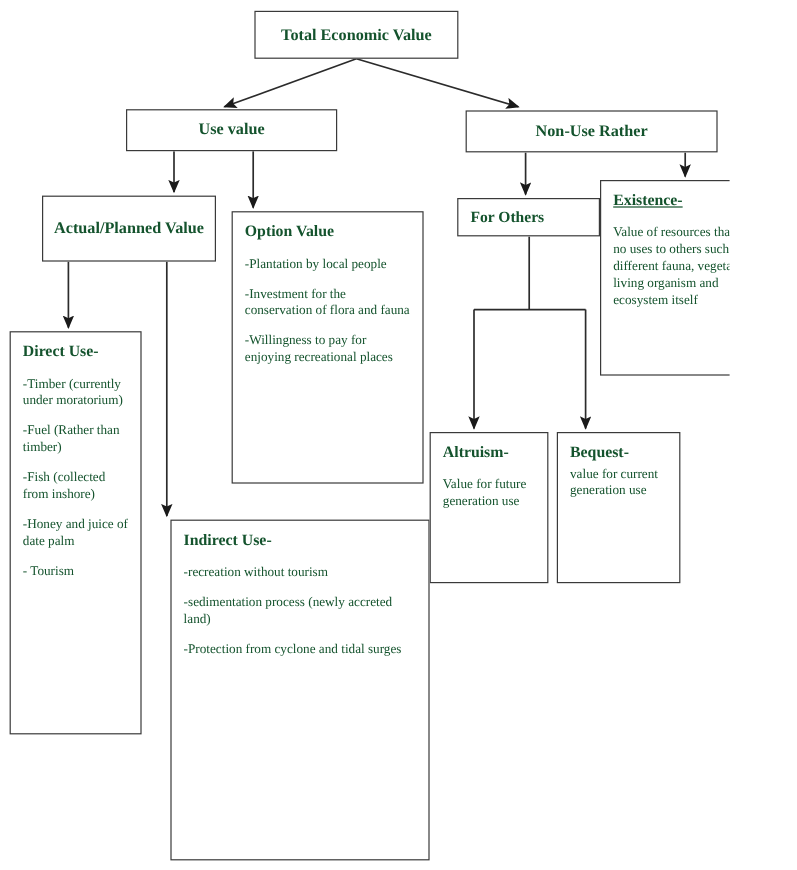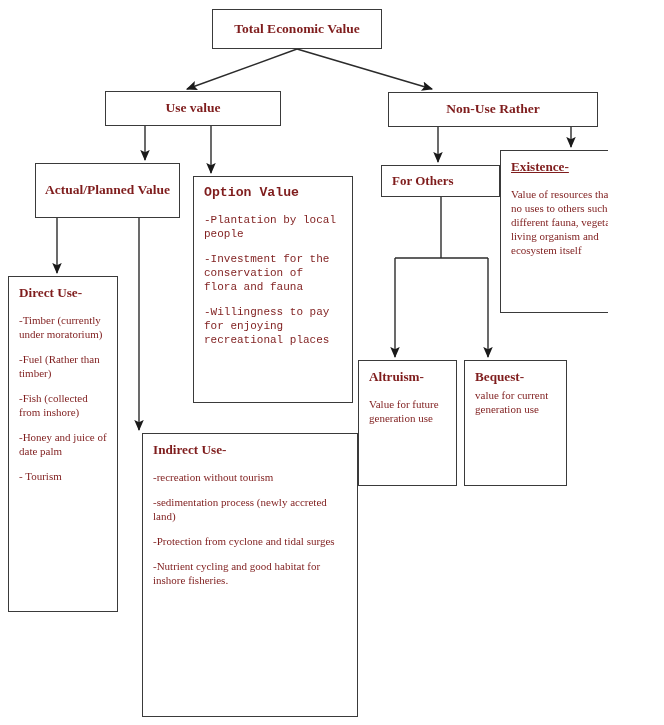--- a/index.html
+++ b/index.html
@@ -6,21 +6,21 @@
     margin: 0;
     padding: 0;
     background: #ffffff;
   }
   #canvas {
     position: relative;
     width: 608px;
     height: 725px;
     background: #ffffff;
     font-family: "Liberation Serif", "DejaVu Serif", serif;
-    color: #7f1d1d;
+    color: #14532d;
     overflow: hidden;
   }
   svg.connectors {
     position: absolute;
     left: 0;
     top: 0;
     width: 664px;
     height: 725px;
     pointer-events: none;
   }
@@ -114,21 +114,21 @@
   </div>
 
   <div class="node centered z-top" style="left:388px; top:92px; width:210px; height:35px;">
     <span class="title">Non-Use Rather</span>
   </div>
 
   <div class="node centered z-top" style="left:35px; top:163px; width:145px; height:55px;">
     <span class="title">Actual/Planned Value</span>
   </div>
 
-  <div class="node z-mid" style="left:193px; top:176px; width:160px; height:227px;font-family:Liberation Mono, monospace;">
+  <div class="node z-mid" style="left:193px; top:176px; width:160px; height:227px;">
     <div class="head">Option Value</div>
     <ul class="bullets">
       <li>-Plantation by local people</li>
       <li>-Investment for the conservation of flora and fauna</li>
       <li>-Willingness to pay for enjoying recreational places</li>
     </ul>
   </div>
 
   <div class="node z-top" style="left:8px; top:276px; width:110px; height:336px;">
     <div class="head">Direct Use-</div>
@@ -140,21 +140,20 @@
       <li>- Tourism</li>
     </ul>
   </div>
 
   <div class="node z-top" style="left:127px; top:433px; width:216px; height:284px;margin-left:15px;">
     <div class="head">Indirect Use-</div>
     <ul class="bullets">
       <li>-recreation without tourism</li>
       <li>-sedimentation process (newly accreted land)</li>
       <li>-Protection from cyclone and tidal surges</li>
-      <li>-Nutrient cycling and good habitat for inshore fisheries.</li>
     </ul>
   </div>
 
   <div class="node z-mid" style="left:381px; top:165px; width:119px; height:32px; display:flex; align-items:center; padding-left:10px;">
     <span class="title">For Others</span>
   </div>
 
   <div class="node z-top" style="left:500px; top:150px; width:155px; height:163px;">
     <div class="head underlined">Existence-</div>
     <ul class="bullets">

